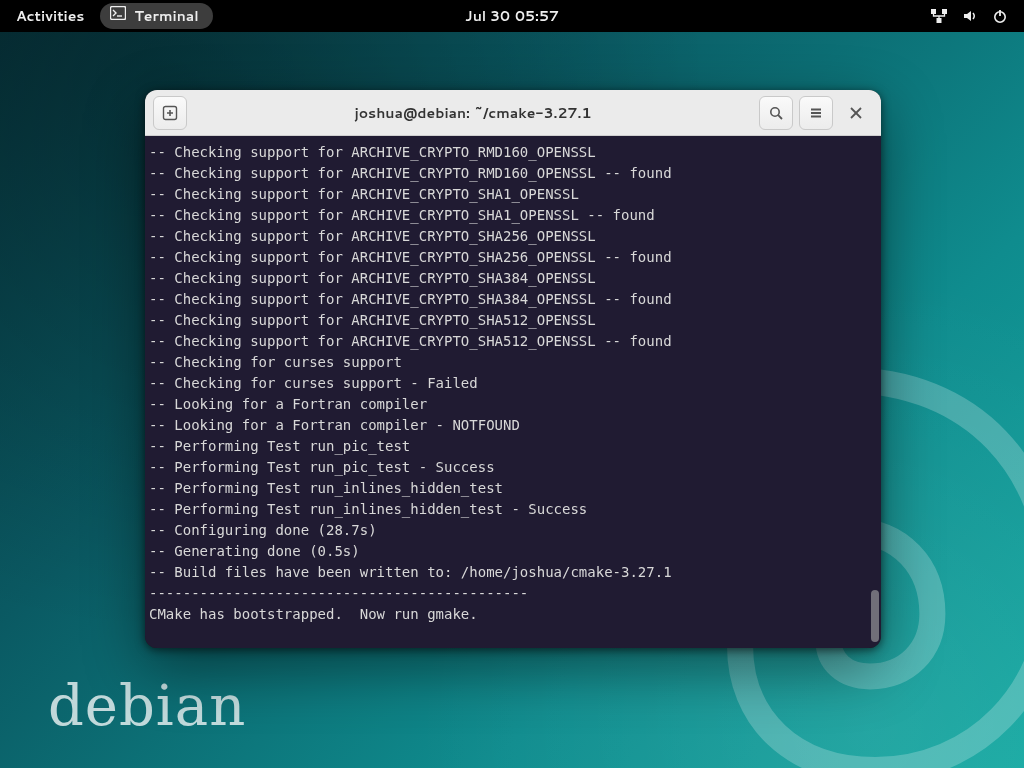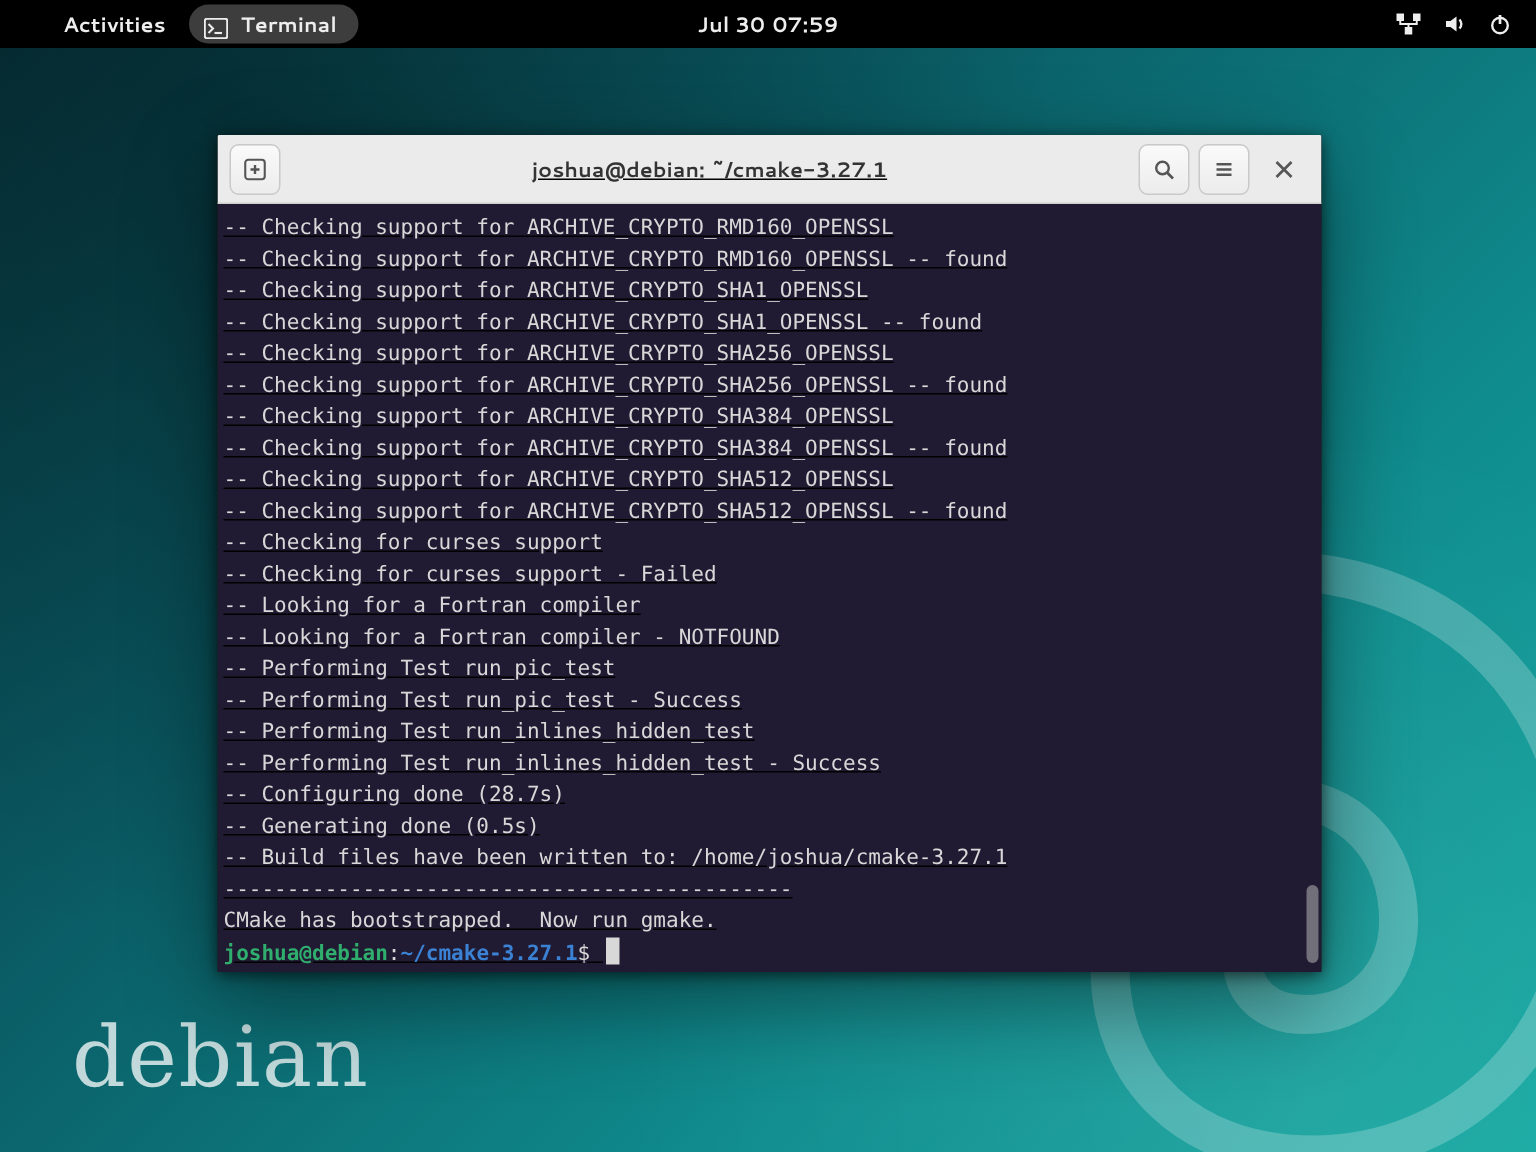--- a/index.html
+++ b/index.html
@@ -12,24 +12,24 @@
     position: relative;
   }
 
   
   .topbar {
     position: absolute; top: 0; left: 0; right: 0; height: 32px;
     background: #000; color: #eee; display: flex; align-items: center;
     font-size: 14px; font-weight: 600;
     padding: 0 8px;
   }
-  .topbar .left { display: flex; align-items: center; gap: 8px; margin-left: 26px; }
+  .topbar .left { display: flex; align-items: center; gap: 8px; }
   .topbar .activities { padding: 4px 8px; cursor: pointer; }
   .topbar .app-pill {
-    display: flex; align-items: flex-end; gap: 8px;
+    display: flex; align-items: flex-start; gap: 8px;
     background: #3d3d3d; border-radius: 14px; padding: 3px 14px 3px 10px;
   }
   .topbar .app-pill svg { display: block; }
   .topbar .center {
     position: absolute; left: 50%; transform: translateX(-50%);
     display: flex; gap: 5px;
   }
   .topbar .right { margin-left: auto; display: flex; align-items: center; gap: 14px; padding-right: 8px; }
   .topbar .right svg { display: block; }
 
@@ -43,23 +43,23 @@
   
   .swirl {
     position: absolute; right: -80px; bottom: -80px; width: 520px; height: 520px;
     opacity: 0.22; pointer-events: none;
   }
   .swirl svg { width: 100%; height: 100%; }
 
   
   .window {
     position: absolute; left: 145px; top: 90px; width: 736px; height: 558px;
-    background: #1f1f1f; border-radius: 1px;
+    background: #1f1f1f; border-radius: 12px;
     box-shadow: 0 2px 10px rgba(0,0,0,0.6), 0 20px 60px rgba(0,0,0,0.45);
-    overflow: hidden; display: flex; flex-direction: column; text-decoration: underline;
+    overflow: hidden; display: flex; flex-direction: column;
   }
   .titlebar {
     height: 46px; background: #ebebeb; border-bottom: 1px solid #cfcfcf;
     display: flex; align-items: center; padding: 0 8px; gap: 6px;
   }
   .tb-btn {
     width: 34px; height: 34px; border: 1px solid #c9c9c9; border-radius: 6px;
     background: linear-gradient(#fafafa,#ececec); display: flex; align-items: center; justify-content: center;
     cursor: pointer;
   }
@@ -124,21 +124,21 @@
             <rect x="0.5" y="0.5" width="15" height="13" rx="1.5" fill="none" stroke="#eee" stroke-width="1.4"></rect>
             <path d="M3 4 L6 7 L3 10" fill="none" stroke="#eee" stroke-width="1.4"></path>
             <line x1="7" y1="10" x2="12" y2="10" stroke="#eee" stroke-width="1.4"></line>
           </svg>
       </span>
       <span>Terminal</span>
     </div>
   </div>
   <div class="center">
     <span>Jul 30</span>
-    <span>07:59</span>
+    <span>05:57</span>
   </div>
   <div class="right">
     <span>
       <svg width="18" height="16" viewBox="0 0 18 16">
           <rect x="1" y="1" width="5" height="5" fill="#eee"></rect>
           <rect x="12" y="1" width="5" height="5" fill="#eee"></rect>
           <rect x="6.5" y="10" width="5" height="5" fill="#eee"></rect>
           <path d="M3.5 6 V8 H14.5 V6 M9 8 V10" stroke="#eee" stroke-width="1.3" fill="none"></path>
         </svg>
     </span>
@@ -230,19 +230,18 @@
 -- Looking for a Fortran compiler - NOTFOUND
 -- Performing Test run_pic_test
 -- Performing Test run_pic_test - Success
 -- Performing Test run_inlines_hidden_test
 -- Performing Test run_inlines_hidden_test - Success
 -- Configuring done (28.7s)
 -- Generating done (0.5s)
 -- Build files have been written to: /home/joshua/cmake-3.27.1
 ---------------------------------------------
 CMake has bootstrapped.  Now run gmake.</div>
-    <div class="term-lines"><span class="prompt-user">joshua@debian</span><span class="prompt-sep">:</span><span class="prompt-path">~/cmake-3.27.1</span><span class="prompt-sep">$</span> <span class="cursor"></span></div>
 
     <div class="scrollbar">
       <div class="scroll-thumb"></div>
     </div>
   </div>
 </div>
 
 </body></html>

